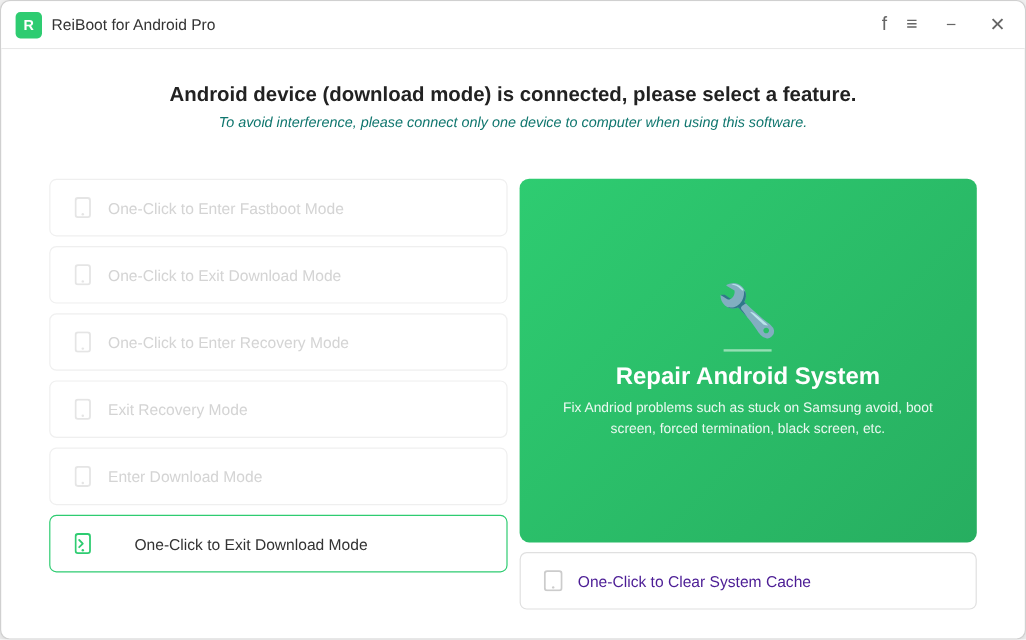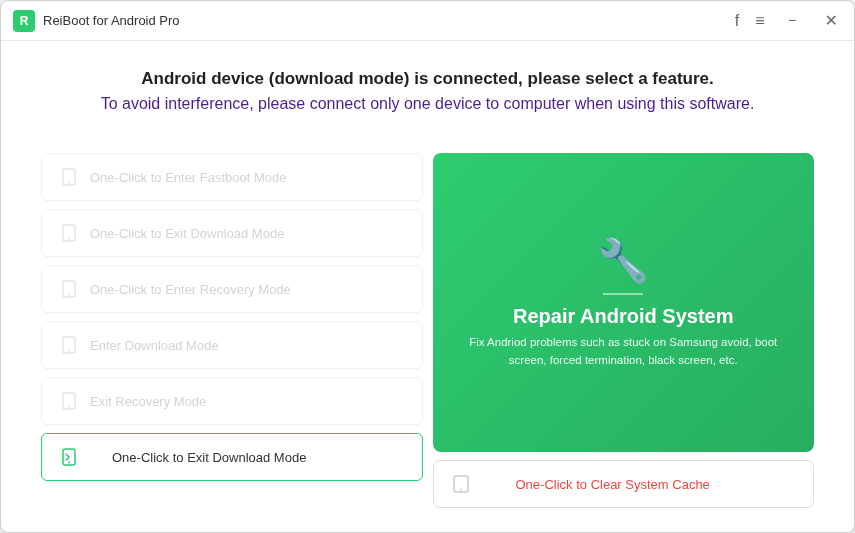--- a/index.html
+++ b/index.html
@@ -81,22 +81,23 @@
       text-align: center;
       margin-bottom: 40px;
     }
     .main-title {
       font-size: 17px;
       color: #222;
       font-weight: 600;
       margin-bottom: 6px;
     }
     .sub-title {
-      font-size: 16px;
-      color: #4c1d95;
+      font-size: 12px;
+      color: #0f766e;
+      font-style: italic;
     }
     
     .features-grid {
       display: grid;
       grid-template-columns: 1fr 1fr;
       gap: 10px;
       flex: 1;
     }
     .left-column {
       display: flex;
@@ -197,22 +198,21 @@
       width: 22px;
       height: 22px;
       display: flex;
       align-items: center;
       justify-content: center;
       color: #aaa;
       font-size: 16px;
     }
     .cache-btn .btn-label {
       font-size: 13px;
-      color: #ef4444;
-      margin-left: 34px;
+      color: #4c1d95;
     }
   </style>
 </head>
 <body>
 
 <div class="window">
 
   <div class="titlebar">
     <div class="titlebar-left">
       <div class="app-logo">
@@ -268,31 +268,31 @@
           <span class="btn-label">One-Click to Enter Recovery Mode</span>
         </div>
 
         <div class="feature-btn disabled">
           <div class="btn-icon">
             <svg width="14" height="18" viewBox="0 0 14 18" fill="none">
               <rect x="1" y="1" width="12" height="16" rx="2" stroke="#ccc" stroke-width="1.5" fill="none"></rect>
               <circle cx="7" cy="14.5" r="1" fill="#ccc"></circle>
             </svg>
           </div>
+          <span class="btn-label">Exit Recovery Mode</span>
+        </div>
+
+        <div class="feature-btn disabled">
+          <div class="btn-icon">
+            <svg width="14" height="18" viewBox="0 0 14 18" fill="none">
+              <rect x="1" y="1" width="12" height="16" rx="2" stroke="#ccc" stroke-width="1.5" fill="none"></rect>
+              <circle cx="7" cy="14.5" r="1" fill="#ccc"></circle>
+            </svg>
+          </div>
           <span class="btn-label">Enter Download Mode</span>
-        </div>
-
-        <div class="feature-btn disabled">
-          <div class="btn-icon">
-            <svg width="14" height="18" viewBox="0 0 14 18" fill="none">
-              <rect x="1" y="1" width="12" height="16" rx="2" stroke="#ccc" stroke-width="1.5" fill="none"></rect>
-              <circle cx="7" cy="14.5" r="1" fill="#ccc"></circle>
-            </svg>
-          </div>
-          <span class="btn-label">Exit Recovery Mode</span>
         </div>
 
         <div class="feature-btn active">
           <div class="btn-icon">
             <svg width="14" height="18" viewBox="0 0 14 18" fill="none">
               <rect x="1" y="1" width="12" height="16" rx="2" stroke="#2ecc71" stroke-width="1.5" fill="none"></rect>
               <circle cx="7" cy="14.5" r="1" fill="#2ecc71"></circle>
               <path d="M4 6 L7 9 L4 12" stroke="#2ecc71" stroke-width="1.5" stroke-linecap="round" stroke-linejoin="round"></path>
             </svg>
           </div>

